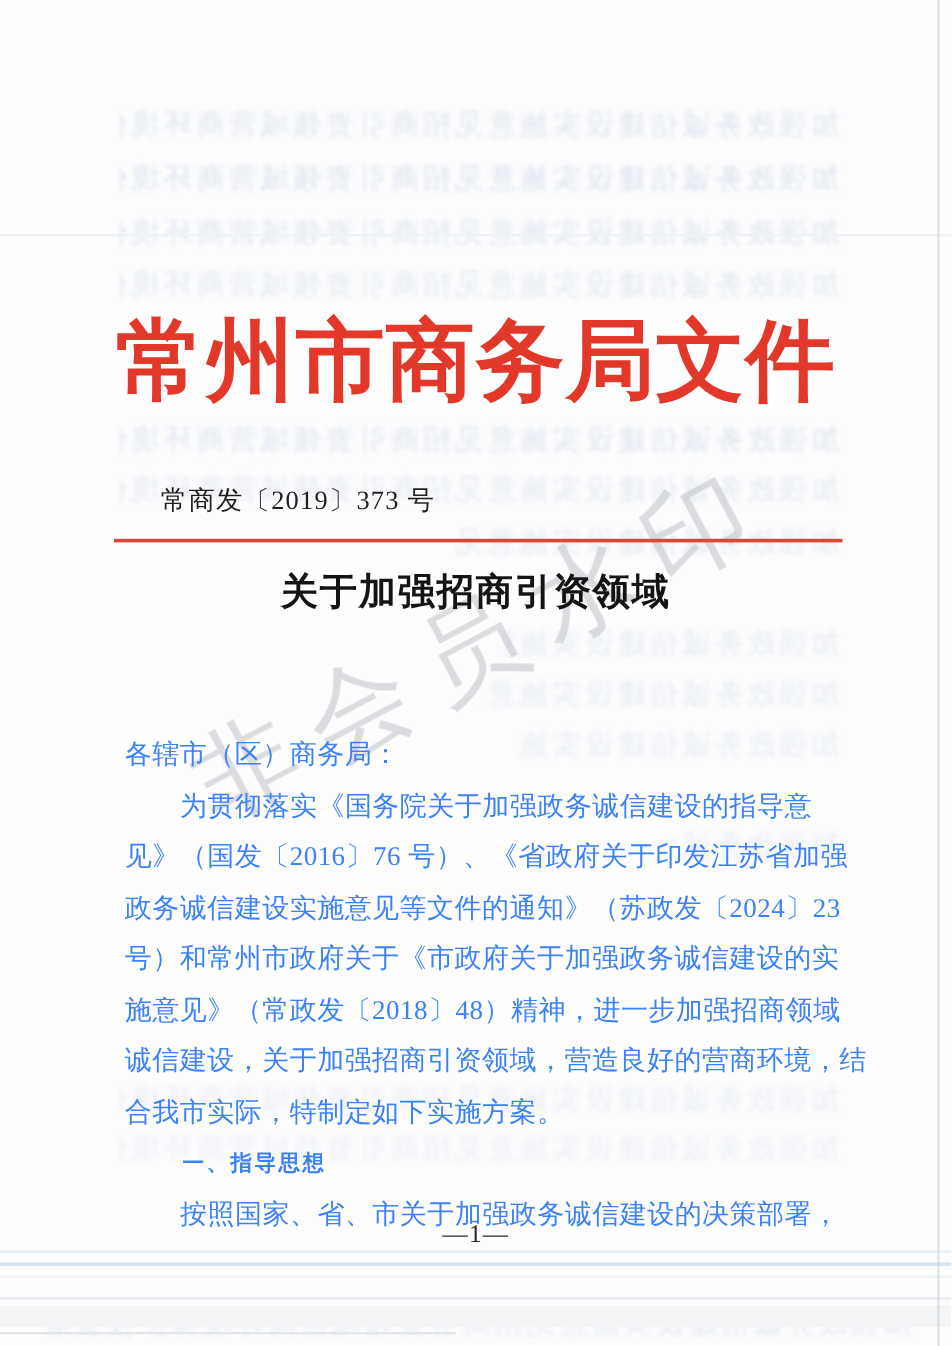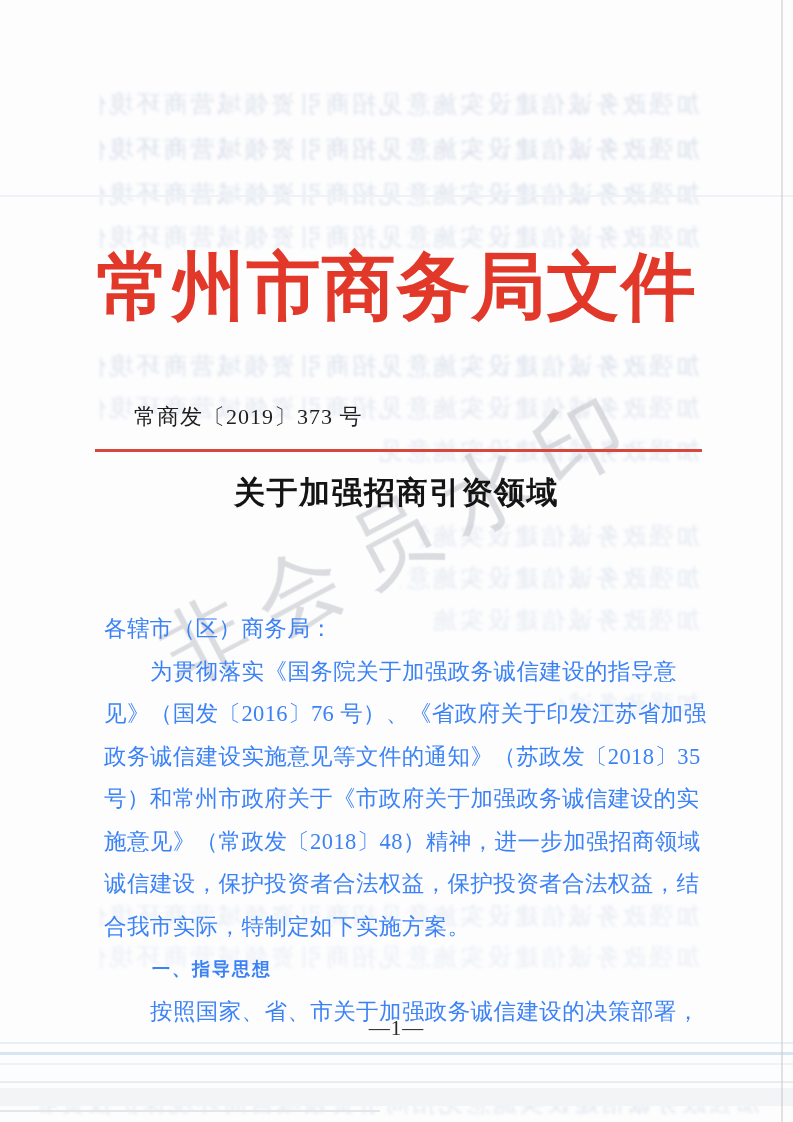--- a/index.html
+++ b/index.html
@@ -49,21 +49,21 @@
     transform-origin: 0 0;
     filter: blur(.5px);
     pointer-events: none;
     user-select: none;
     z-index: 1;
   }
 
   
   .agency-title {
     position: absolute;
-    top: 238px; left: 0; width: 100%;
+    top: 252px; left: 0; width: 100%;
     text-align: center;
     font-size: 74px;
     font-weight: 700;
     letter-spacing: 1px;
     color: #e2382a;
     z-index: 2;
     white-space: nowrap;
   }
   .doc-line {
     position: absolute;
@@ -169,24 +169,24 @@
 
   <div class="doc-title">
     <div>关于加强招商引资领域</div>
   </div>
 
   <div class="body-block">
     <div class="body-line">各辖市（区）商务局：</div>
     <div id="para1">
         <div class="body-line indent">为贯彻落实《国务院关于加强政务诚信建设的指导意</div>
         <div class="body-line">见》（国发〔2016〕76 号）、《省政府关于印发江苏省加强</div>
-        <div class="body-line">政务诚信建设实施意见等文件的通知》（苏政发〔2018〕35</div>
+        <div class="body-line">政务诚信建设实施意见等文件的通知》（苏政发〔2024〕23</div>
         <div class="body-line">号）和常州市政府关于《市政府关于加强政务诚信建设的实</div>
         <div class="body-line">施意见》（常政发〔2018〕48）精神，进一步加强招商领域</div>
-        <div class="body-line">诚信建设，保护投资者合法权益，保护投资者合法权益，结</div>
+        <div class="body-line">诚信建设，关于加强招商引资领域，营造良好的营商环境，结</div>
         <div class="body-line">合我市实际，特制定如下实施方案。</div>
       </div>
     <div class="body-line section-heading">一、指导思想</div>
     <div id="para2">
         <div class="body-line indent">按照国家、省、市关于加强政务诚信建设的决策部署，</div>
       </div>
   </div>
 
   <div class="page-number">—1—</div>
 

